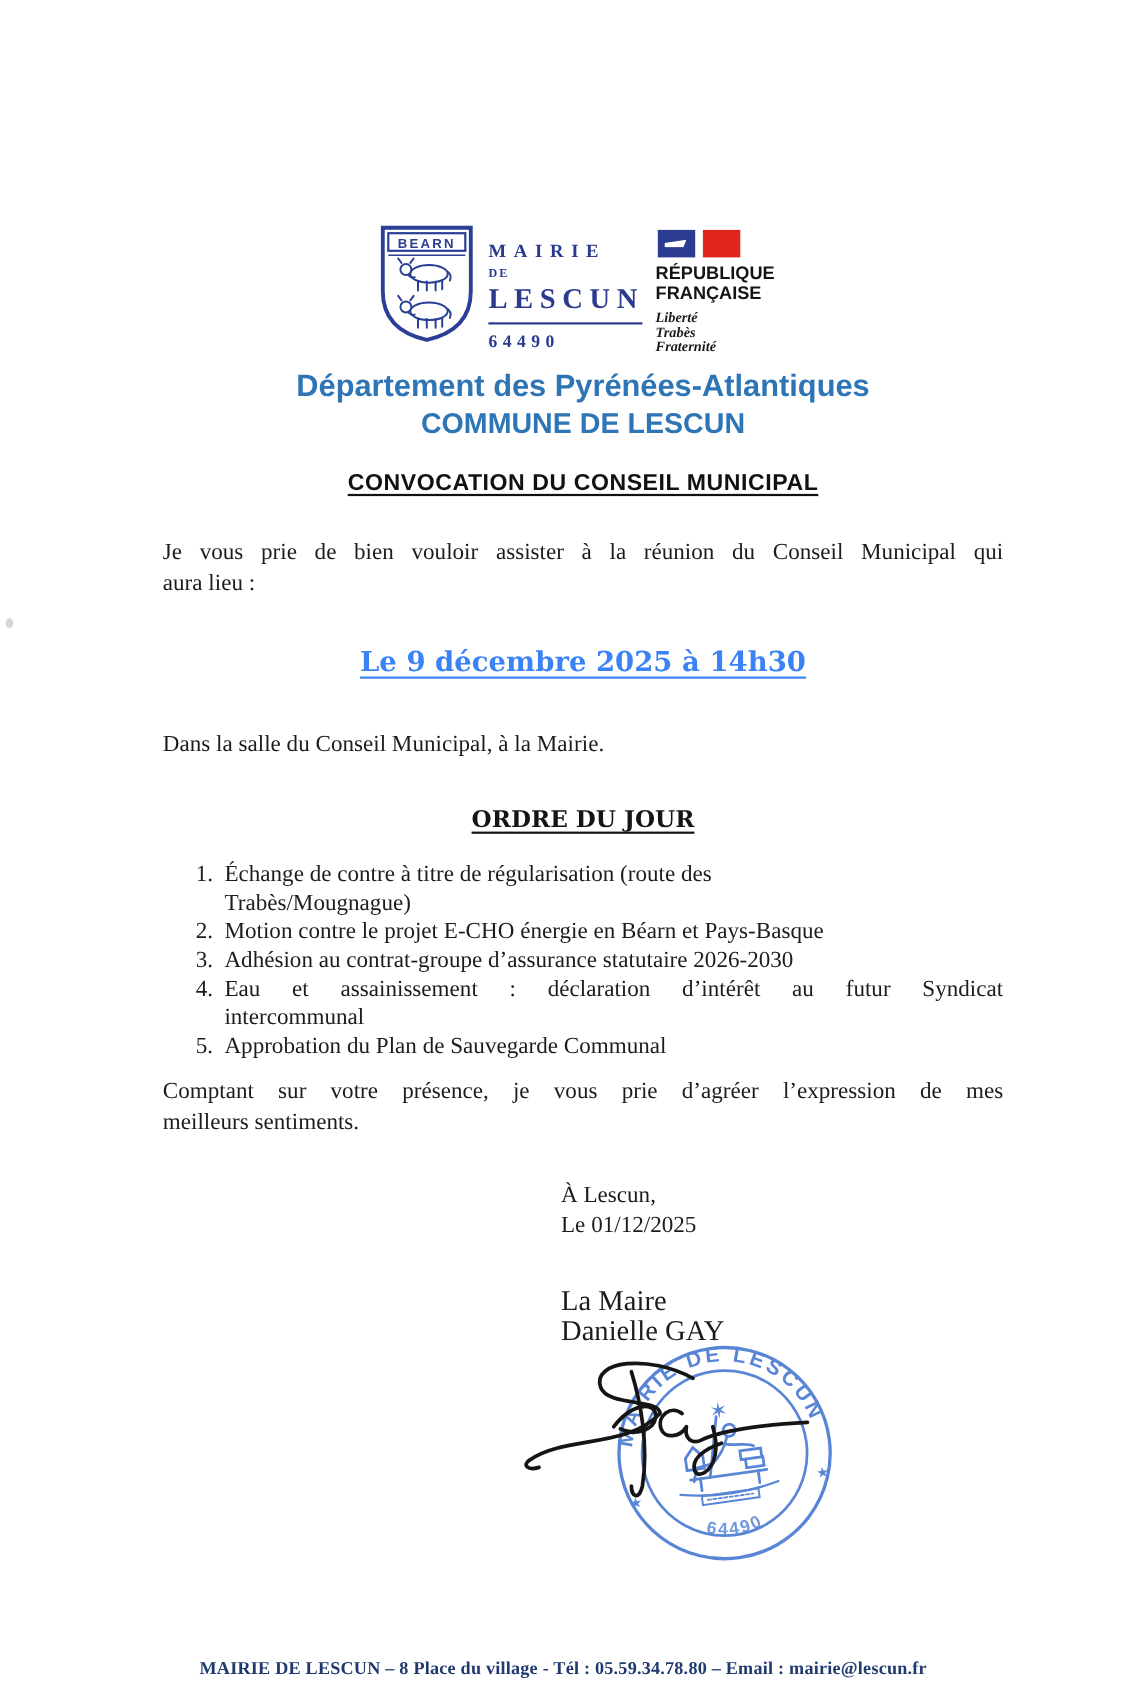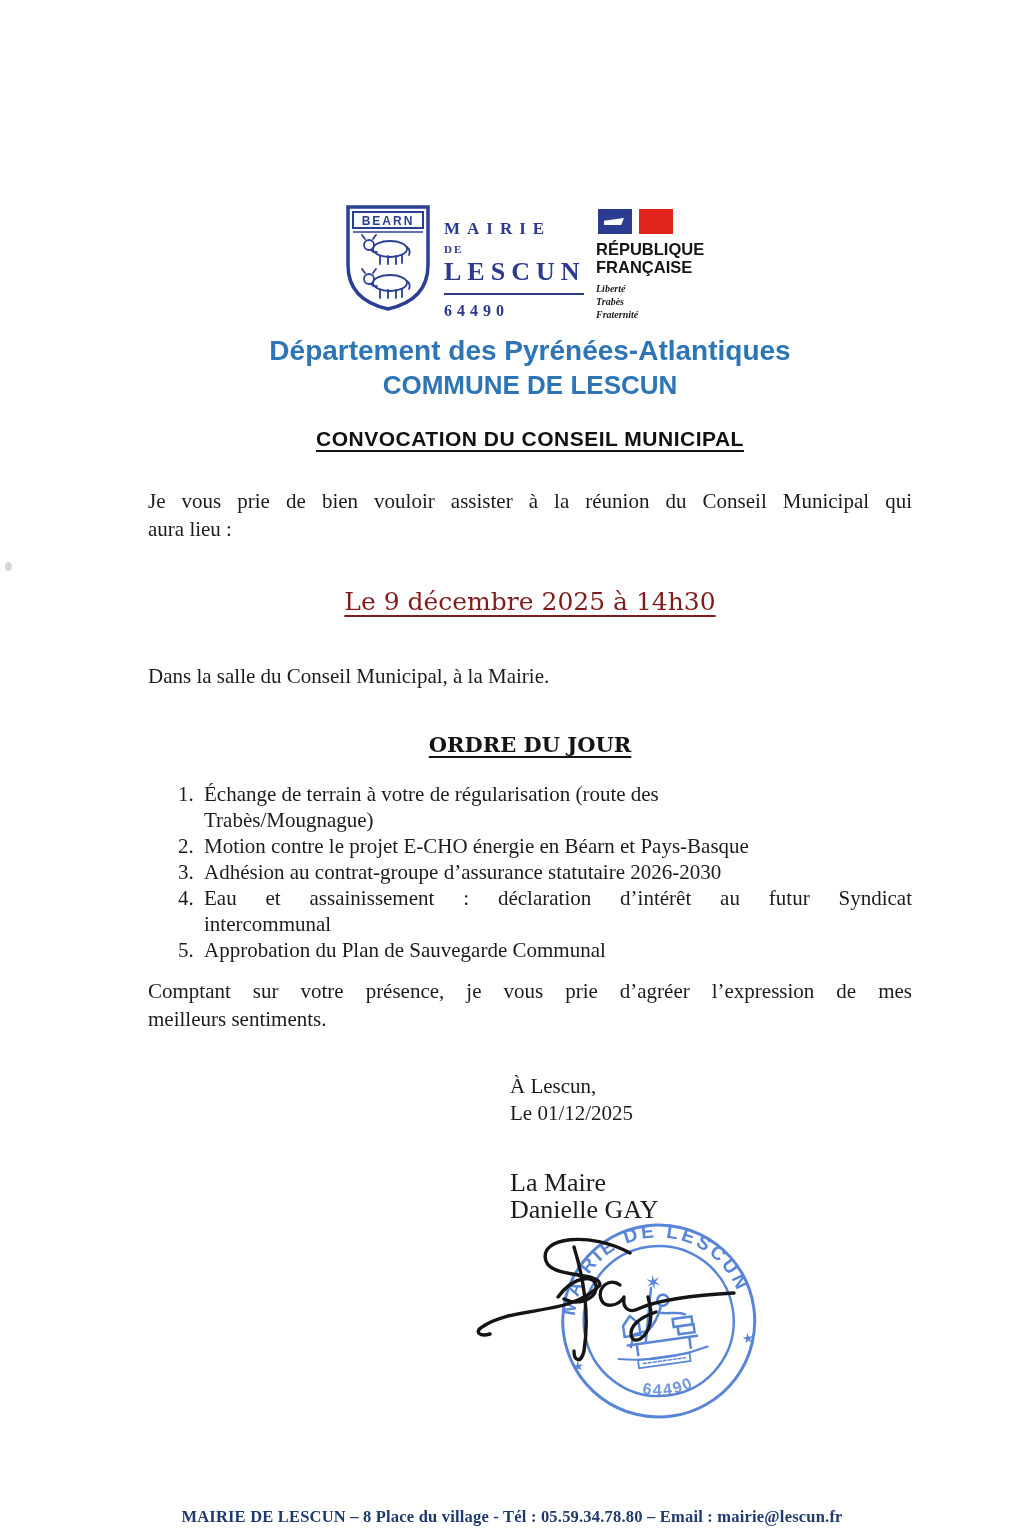--- a/index.html
+++ b/index.html
@@ -20,37 +20,37 @@
   .mairie-l4{font-size:16px;font-weight:bold;letter-spacing:5px;margin-top:7px;}
   .rf-block{width:122px;padding-top:8px;font-family:"Liberation Sans",sans-serif;}
   .rf-flag{display:flex;gap:7px;margin-bottom:6px;margin-left:2px;}
   .rf-sq{width:34px;height:25px;position:relative;}
   .rf-sq.blue{background:#2c3c92;}
   .rf-sq.red{background:#e0251c;}
   .rf-wave{position:absolute;left:6px;top:9px;width:20px;height:7px;background:#ffffff;
     clip-path:polygon(0 40%,100% 0,86% 100%,0 100%);}
   .rf-name{font-weight:bold;color:#141414;font-size:16.5px;line-height:18px;letter-spacing:0px;}
   .rf-motto{margin-top:6px;font-family:"Liberation Serif",serif;font-style:italic;font-weight:bold;
-    font-size:10px;line-height:13px;color:#1a1a1a;}
+    font-size:13px;line-height:13px;color:#1a1a1a;}
 
   
   .title-dep{margin-top:16px;text-align:center;font-family:"Liberation Sans",sans-serif;
     font-weight:bold;font-size:28px;color:#2e75b6;}
   .title-com{text-align:center;font-family:"Liberation Sans",sans-serif;
     font-weight:bold;font-size:26px;color:#2e75b6;margin-top:3px;}
   .title-conv{margin-top:26px;text-align:center;}
   .title-conv span{font-family:"Liberation Sans",sans-serif;font-weight:bold;font-size:21px;color:#111111;
     text-decoration:underline;text-decoration-thickness:2px;text-underline-offset:4px;letter-spacing:0.5px;}
 
   
   .bodytext{font-size:21px;line-height:28px;color:#1c1c1c;}
   .stretch{text-align:justify;text-align-last:justify;}
   .intro{margin-top:36px;}
   .date-line{margin-top:44px;text-align:center;}
-  .date-line span{font-family:"DejaVu Serif",serif;font-weight:normal;font-size:25px;color:#7f1d1d;
+  .date-line span{font-family:"DejaVu Serif",serif;font-weight:bold;font-size:25px;color:#3b82f6;
     text-decoration:underline;text-decoration-thickness:2px;text-underline-offset:5px;}
   .location{margin-top:46px;}
   .agenda-title{margin-top:42px;text-align:center;}
   .agenda-title span{font-family:"DejaVu Serif",serif;font-weight:bold;font-size:21px;color:#141414;
     text-decoration:underline;text-decoration-thickness:2px;text-underline-offset:4px;}
   .agenda{margin-top:24px;padding-left:30px;}
   .agenda-row{display:flex;align-items:flex-start;}
   .agenda-num{width:26px;flex:0 0 auto;font-size:21px;line-height:26px;}
   .agenda-lines{flex:1;font-size:21px;line-height:26px;}
   .closing{margin-top:14px;}
@@ -134,21 +134,21 @@
     <div class="date-line"><span>Le 9 décembre 2025 à 14h30</span></div>
 
     <div class="bodytext location">Dans la salle du Conseil Municipal, à la Mairie.</div>
 
     <div class="agenda-title"><span>ORDRE DU JOUR</span></div>
 
     <div class="agenda">
       <div class="agenda-row">
         <div class="agenda-num">1.</div>
         <div class="agenda-lines">
-          <div>Échange de terrain à votre de régularisation (route des</div>
+          <div>Échange de contre à titre de régularisation (route des</div>
           <div>Trabès/Mougnague)</div>
         </div>
       </div>
       <div class="agenda-row">
         <div class="agenda-num">2.</div>
         <div class="agenda-lines">
           <div>Motion contre le projet E-CHO énergie en Béarn et Pays-Basque</div>
         </div>
       </div>
       <div class="agenda-row">

